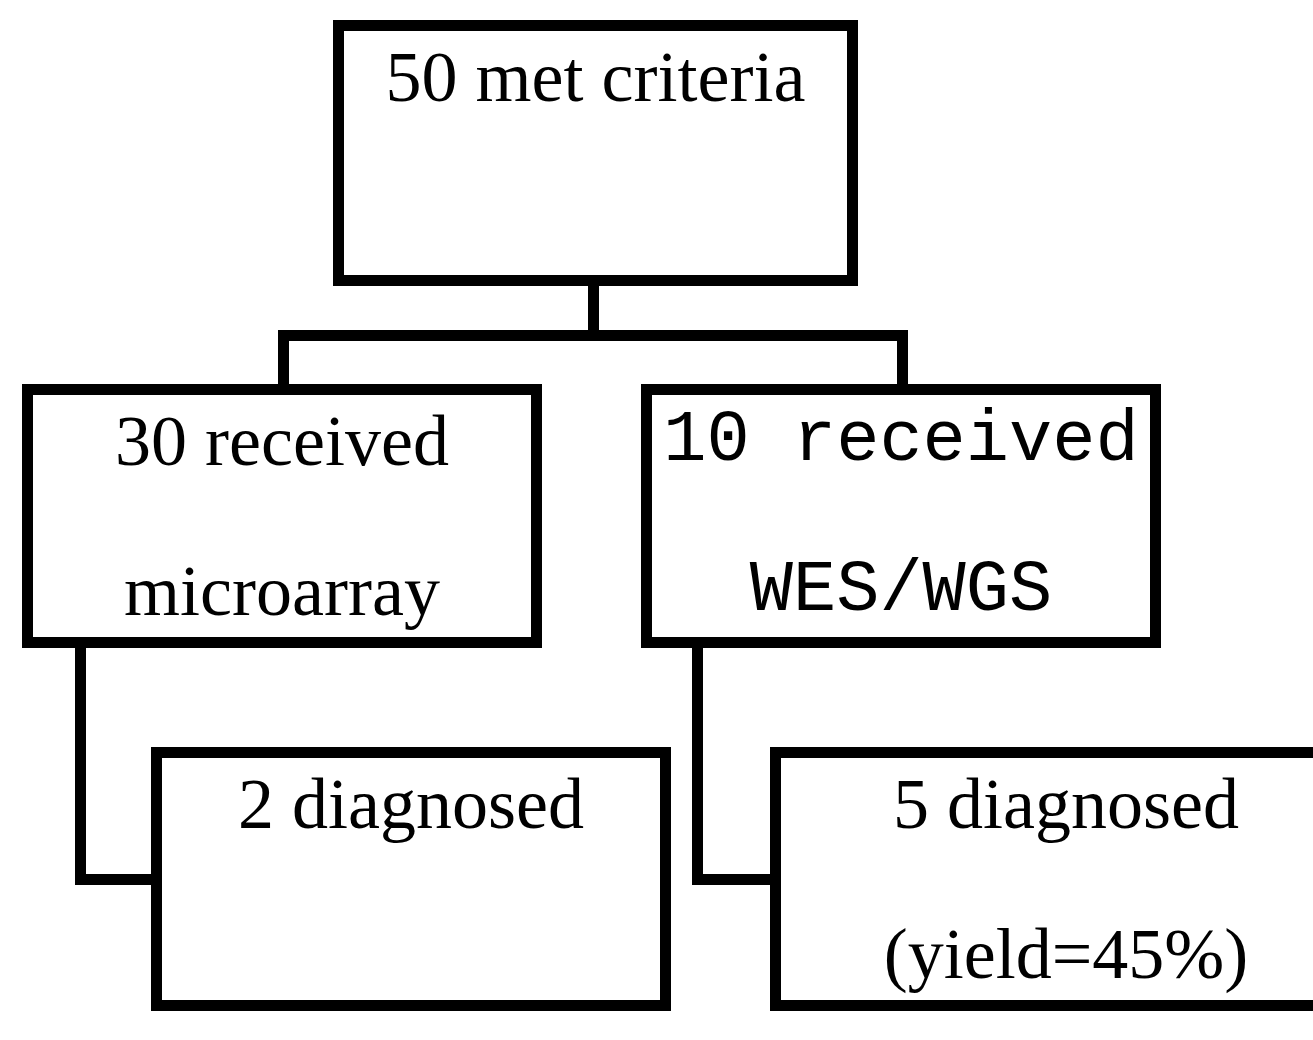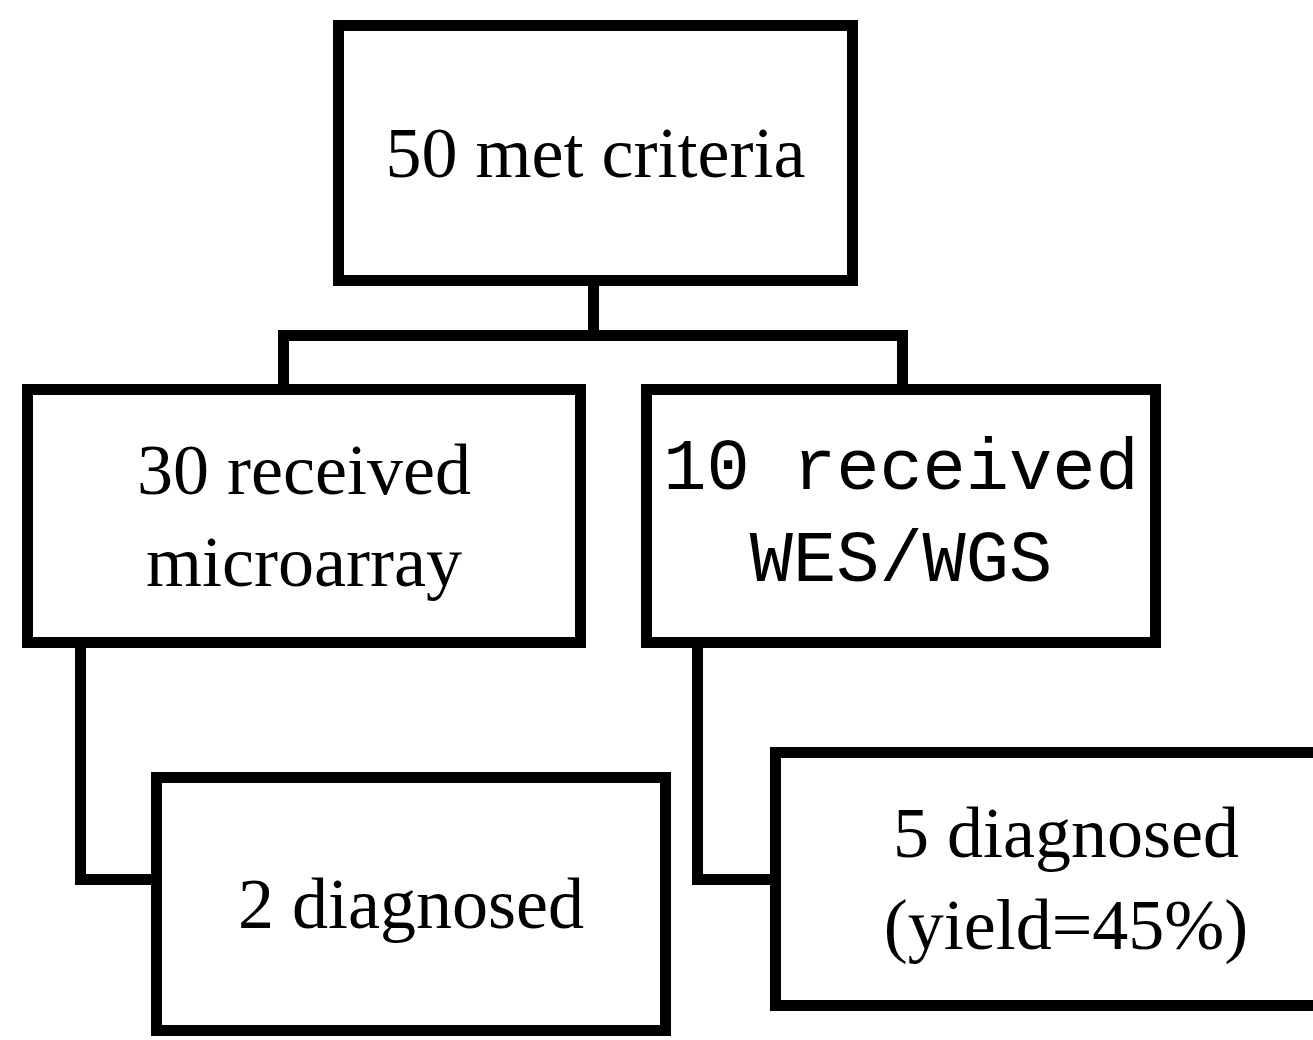--- a/index.html
+++ b/index.html
@@ -17,30 +17,30 @@
     overflow: hidden;
   }
   .node {
     position: absolute;
     box-sizing: border-box;
     border: 11px solid var(--line, #000000);
     background: var(--bg, #ffffff);
     display: flex;
     flex-direction: column;
     align-items: center;
-    justify-content: center;
+    justify-content: space-between;
     text-align: center;
     font-size: 72px;
     line-height: 1.28;
     white-space: nowrap;
   }
   .node-root        { left: 333px; top: 20px;  width: 525px; height: 266px; }
-  .node-microarray  { left: 22px;  top: 384px; width: 564px; height: 264px; }
+  .node-microarray  { left: 22px;  top: 384px; width: 520px; height: 264px; }
   .node-wes         { left: 641px; top: 384px; width: 520px; height: 264px; font-family: Liberation Mono, monospace; }
-  .node-ma-outcome  { left: 151px; top: 747px; width: 520px; height: 264px; margin-top: 25px; }
+  .node-ma-outcome  { left: 151px; top: 747px; width: 520px; height: 264px; }
   .node-wes-outcome { left: 770px; top: 747px; width: 592px; height: 264px; }
 
   .conn {
     position: absolute;
     background: var(--line, #000000);
   }
   
   .conn-stem        { left: 588px; top: 286px; width: 11px;  height: 55px; }
   .conn-bar         { left: 278px; top: 330px; width: 630px; height: 11px; }
   .conn-drop-left   { left: 278px; top: 330px; width: 11px;  height: 60px; }

